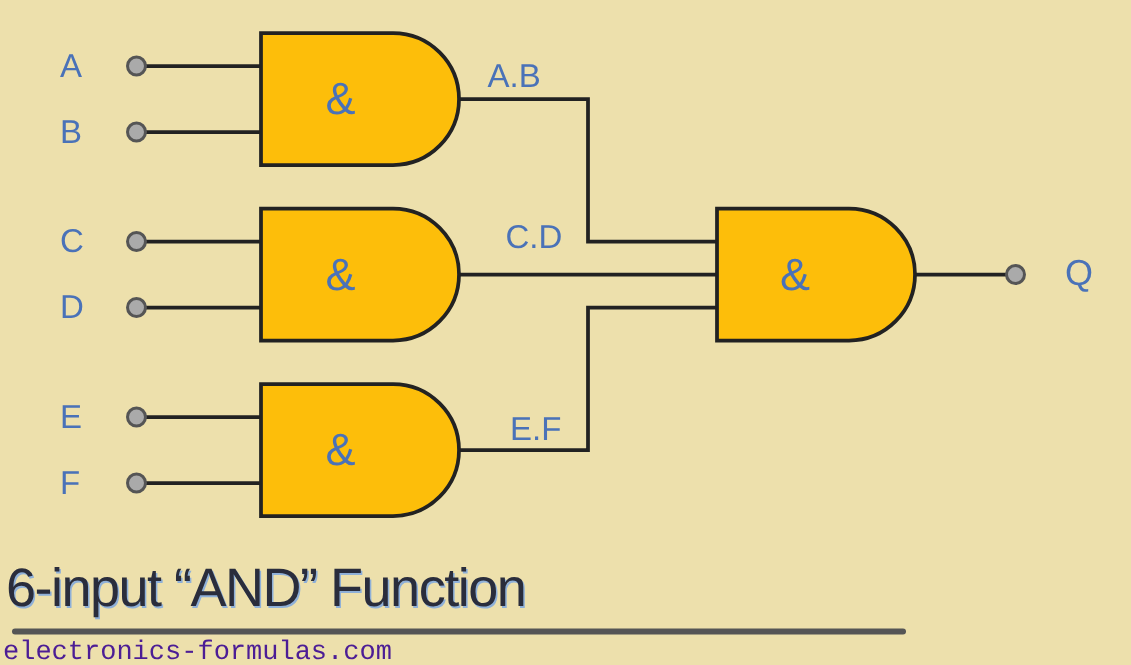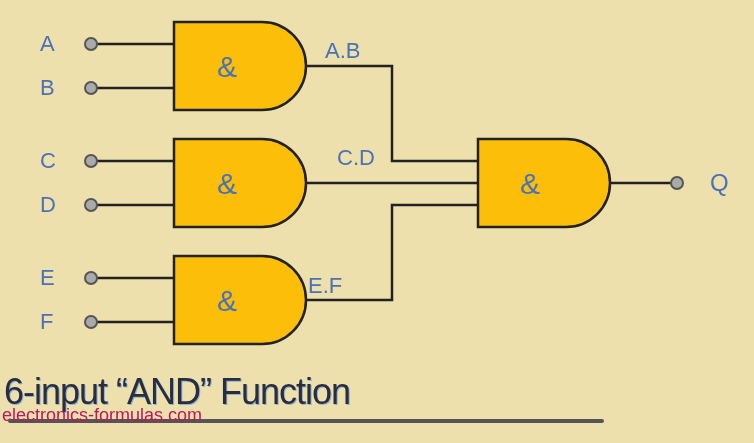--- a/index.html
+++ b/index.html
@@ -1,21 +1,21 @@
 <!DOCTYPE html>
 <html><head>
 <meta charset="utf-8">
 <style>
   html, body { margin:0; padding:0; }
   body { width:754px; height:443px; background:#ede0ac; position:relative; overflow:hidden; font-family:"Liberation Sans", sans-serif; }
   svg { position:absolute; left:0; top:0; }
   .lbl { position:absolute; color:#4a72b8; font-size:22px; line-height:22px; }
   .title { position:absolute; left:4px; top:366px; font-size:36px; line-height:52px; color:#2a2d3c; letter-spacing:-1px; white-space:nowrap; text-shadow:1px 1px 0 #8fb0d8; }
   .underline { position:absolute; left:8px; top:419px; width:596px; height:4px; background:#555; border-radius:2px; }
-  .watermark { position:absolute; left:2px; top:406px; color:#be185d; font-size:18px; line-height:18px; white-space:nowrap; }
+  .watermark { position:absolute; left:2px; top:426px; color:#4c1d95; font-size:18px; line-height:18px; white-space:nowrap;font-family:Liberation Mono, monospace; }
 </style>
 </head>
 <body>
 
 <svg width="754" height="443">
   <g stroke="#222" stroke-width="2.5" fill="none">
 
     <line x1="92" y1="44" x2="174" y2="44"></line>
     <line x1="92" y1="88" x2="174" y2="88"></line>
     <line x1="92" y1="161" x2="174" y2="161"></line>
@@ -55,20 +55,20 @@
 <span class="lbl" style="left:40px;top:267px;">E</span>
 <span class="lbl" style="left:40px;top:311px;">F</span>
 
 <span class="lbl" style="left:217px;top:52px;font-size:30px;line-height:30px;">&amp;</span>
 <span class="lbl" style="left:217px;top:169px;font-size:30px;line-height:30px;">&amp;</span>
 <span class="lbl" style="left:217px;top:286px;font-size:30px;line-height:30px;">&amp;</span>
 <span class="lbl" style="left:520px;top:169px;font-size:30px;line-height:30px;">&amp;</span>
 
 <span class="lbl" style="left:325px;top:40px;text-align:right;">A.B</span>
 <span class="lbl" style="left:323px;top:147px;margin-left:14px;">C.D</span>
-<span class="lbl" style="left:308px;top:275px;">E.F</span>
+<span class="lbl" style="left:340px;top:275px;">E.F</span>
 
 <span class="lbl" style="left:710px;top:172px;font-size:24px;">Q</span>
 
 <div class="title">6-input “AND” Function</div>
 <div class="underline"></div>
 
 <div class="watermark">electronics-formulas.com</div>
 
 </body></html>

